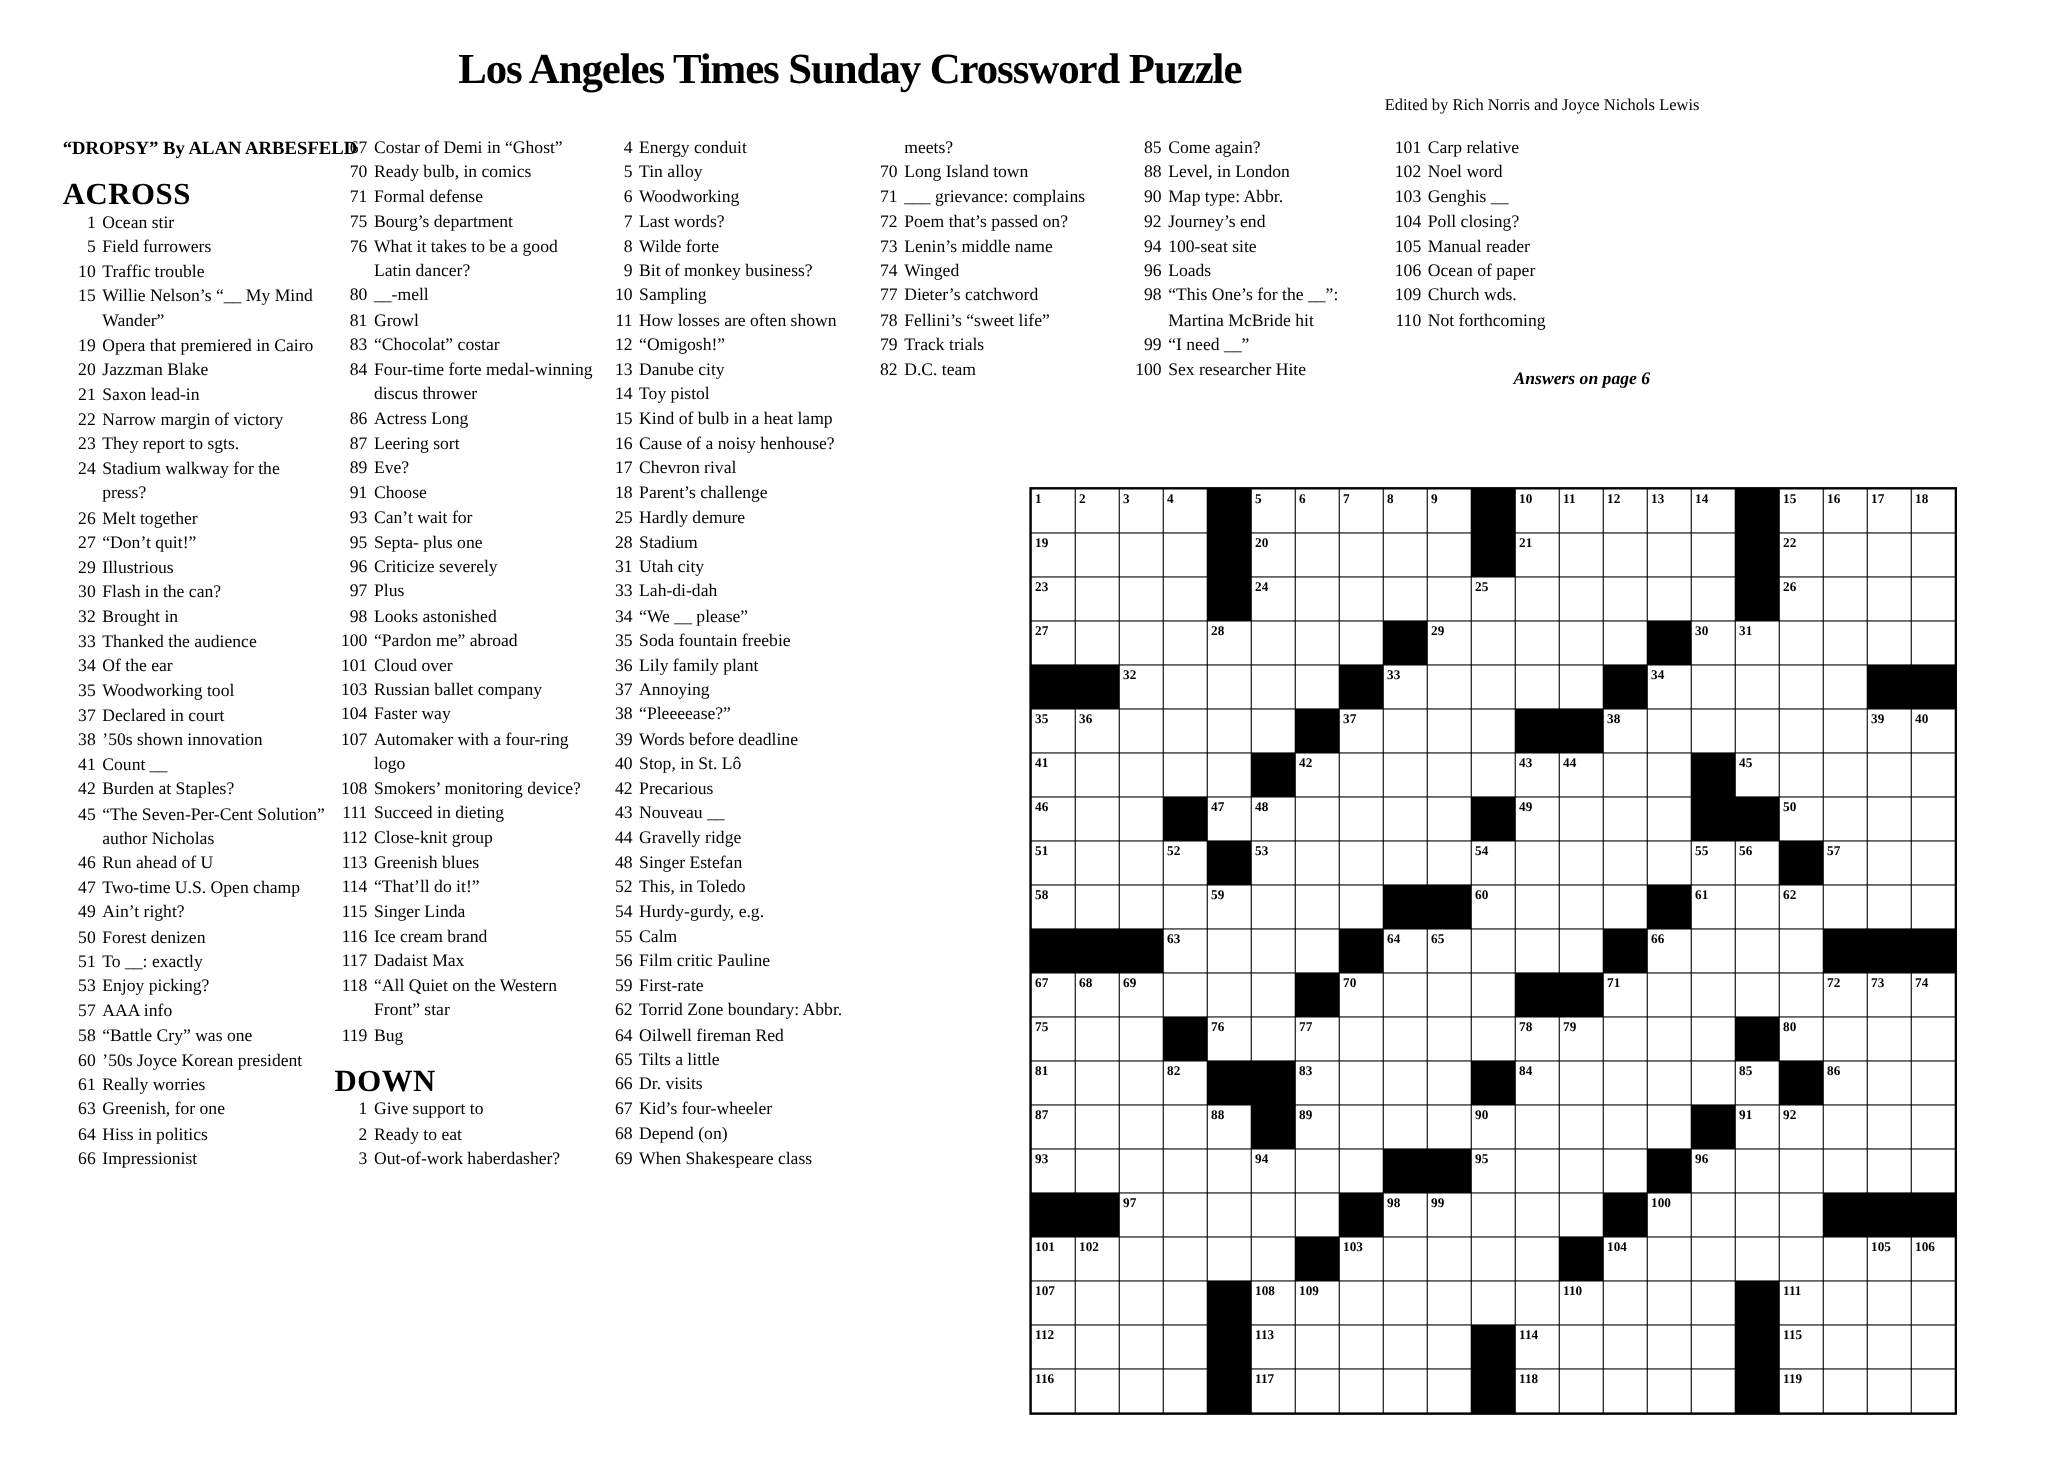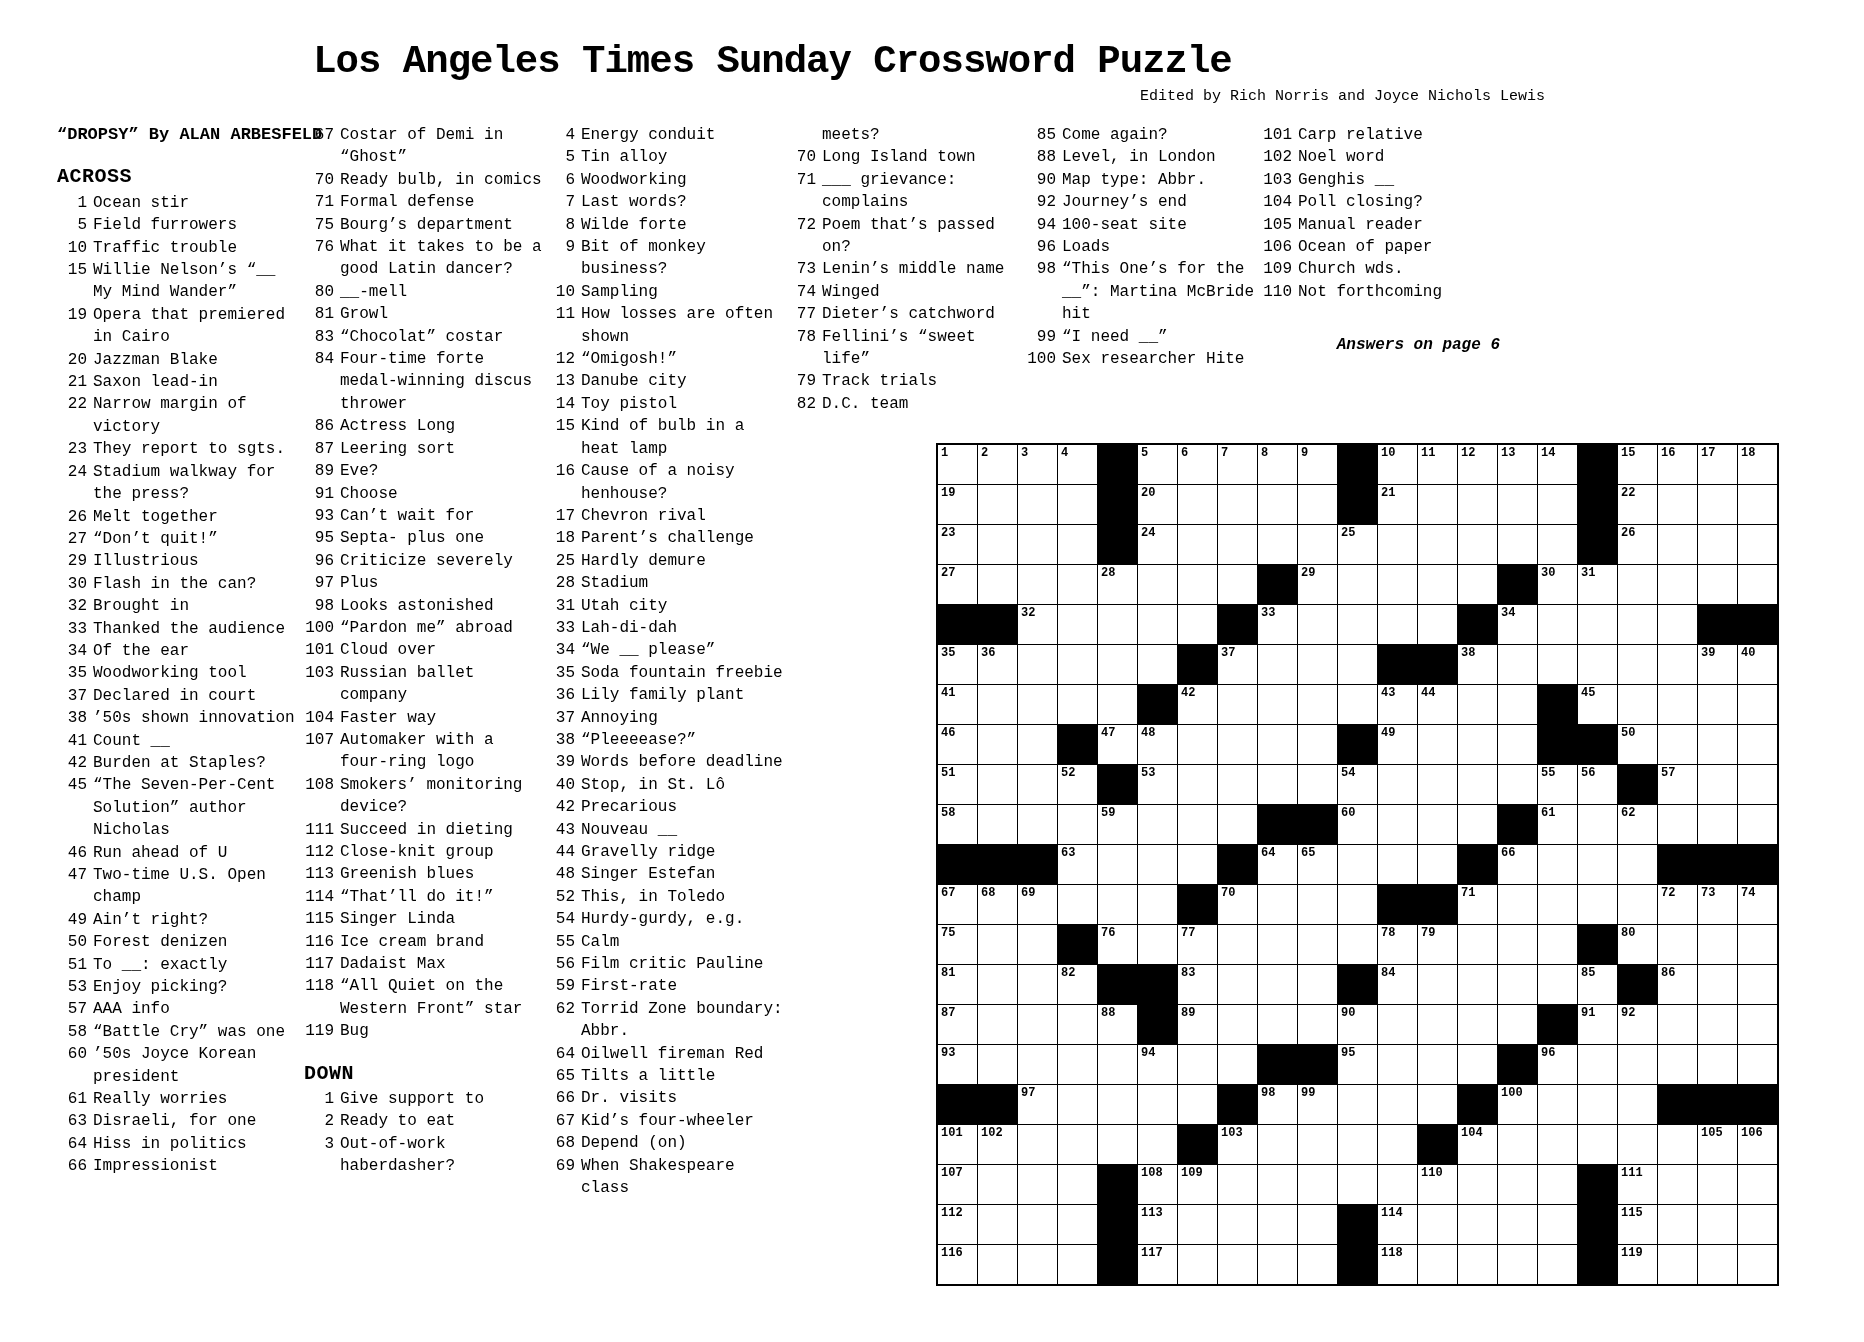--- a/index.html
+++ b/index.html
@@ -1,24 +1,24 @@
 <!DOCTYPE html>
 <html><head>
 <meta charset="utf-8">
 <style>
   html,body{margin:0;padding:0;background:#fff;}
   .page{position:relative;width:1864px;height:1342px;background:#ffffff;overflow:hidden;
-        font-family:Liberation Mono, monospace;color:#000;border-radius:22px;}
+        font-family:Liberation Serif, serif;color:#000;border-radius:22px;}
   .title{position:absolute;left:0;top:40px;width:1545px;text-align:center;
          font-size:39px;font-weight:bold;letter-spacing:-1px;white-space:nowrap;}
   .subtitle{position:absolute;left:0;top:88px;width:1545px;text-align:right;font-size:15px;}
   .col{position:absolute;top:124px;width:240px;font-size:16px;line-height:22.4px;}
   #col1{left:57px}#col2{left:304px}#col3{left:545px}#col4{left:786px}#col5{left:1026px}#col6{left:1262px}
   .byline{font-weight:bold;font-size:17px;white-space:nowrap;margin-bottom:20px;}
-  .clue-header{font-weight:bold;font-size:20px;margin:20px 0 3px 0;letter-spacing:.5px;}
+  .clue-header{font-weight:bold;font-size:28px;margin:20px 0 3px 0;letter-spacing:.5px;}
   .clue{display:flex;align-items:flex-start;}
   .clue-num{width:30px;min-width:30px;text-align:right;padding-right:6px;}
   .clue-text{flex:1;}
   .answers-note{position:absolute;left:1150px;top:336px;width:350px;text-align:right;
                 font-weight:bold;font-style:italic;font-size:16px;}
   .grid{position:absolute;left:936px;top:443px;display:grid;
         grid-template-columns:repeat(21,39px);grid-auto-rows:39px;gap:1px;
         background:#000;border:2px solid #000;}
   .gcell{background:#fff;font-weight:bold;font-size:12px;line-height:1;
          padding:2px 0 0 3px;box-sizing:border-box;}
@@ -161,21 +161,21 @@
       <div class="clue">
         <span class="clue-num">60</span>
         <span class="clue-text">’50s Joyce Korean president</span>
       </div>
       <div class="clue">
         <span class="clue-num">61</span>
         <span class="clue-text">Really worries</span>
       </div>
       <div class="clue">
         <span class="clue-num">63</span>
-        <span class="clue-text">Disraeli, for one</span>
+        <span class="clue-text">Greenish, for one</span>
       </div>
       <div class="clue">
         <span class="clue-num">64</span>
         <span class="clue-text">Hiss in politics</span>
       </div>
       <div class="clue">
         <span class="clue-num">66</span>
         <span class="clue-text">Impressionist</span>
       </div>
     </div>

